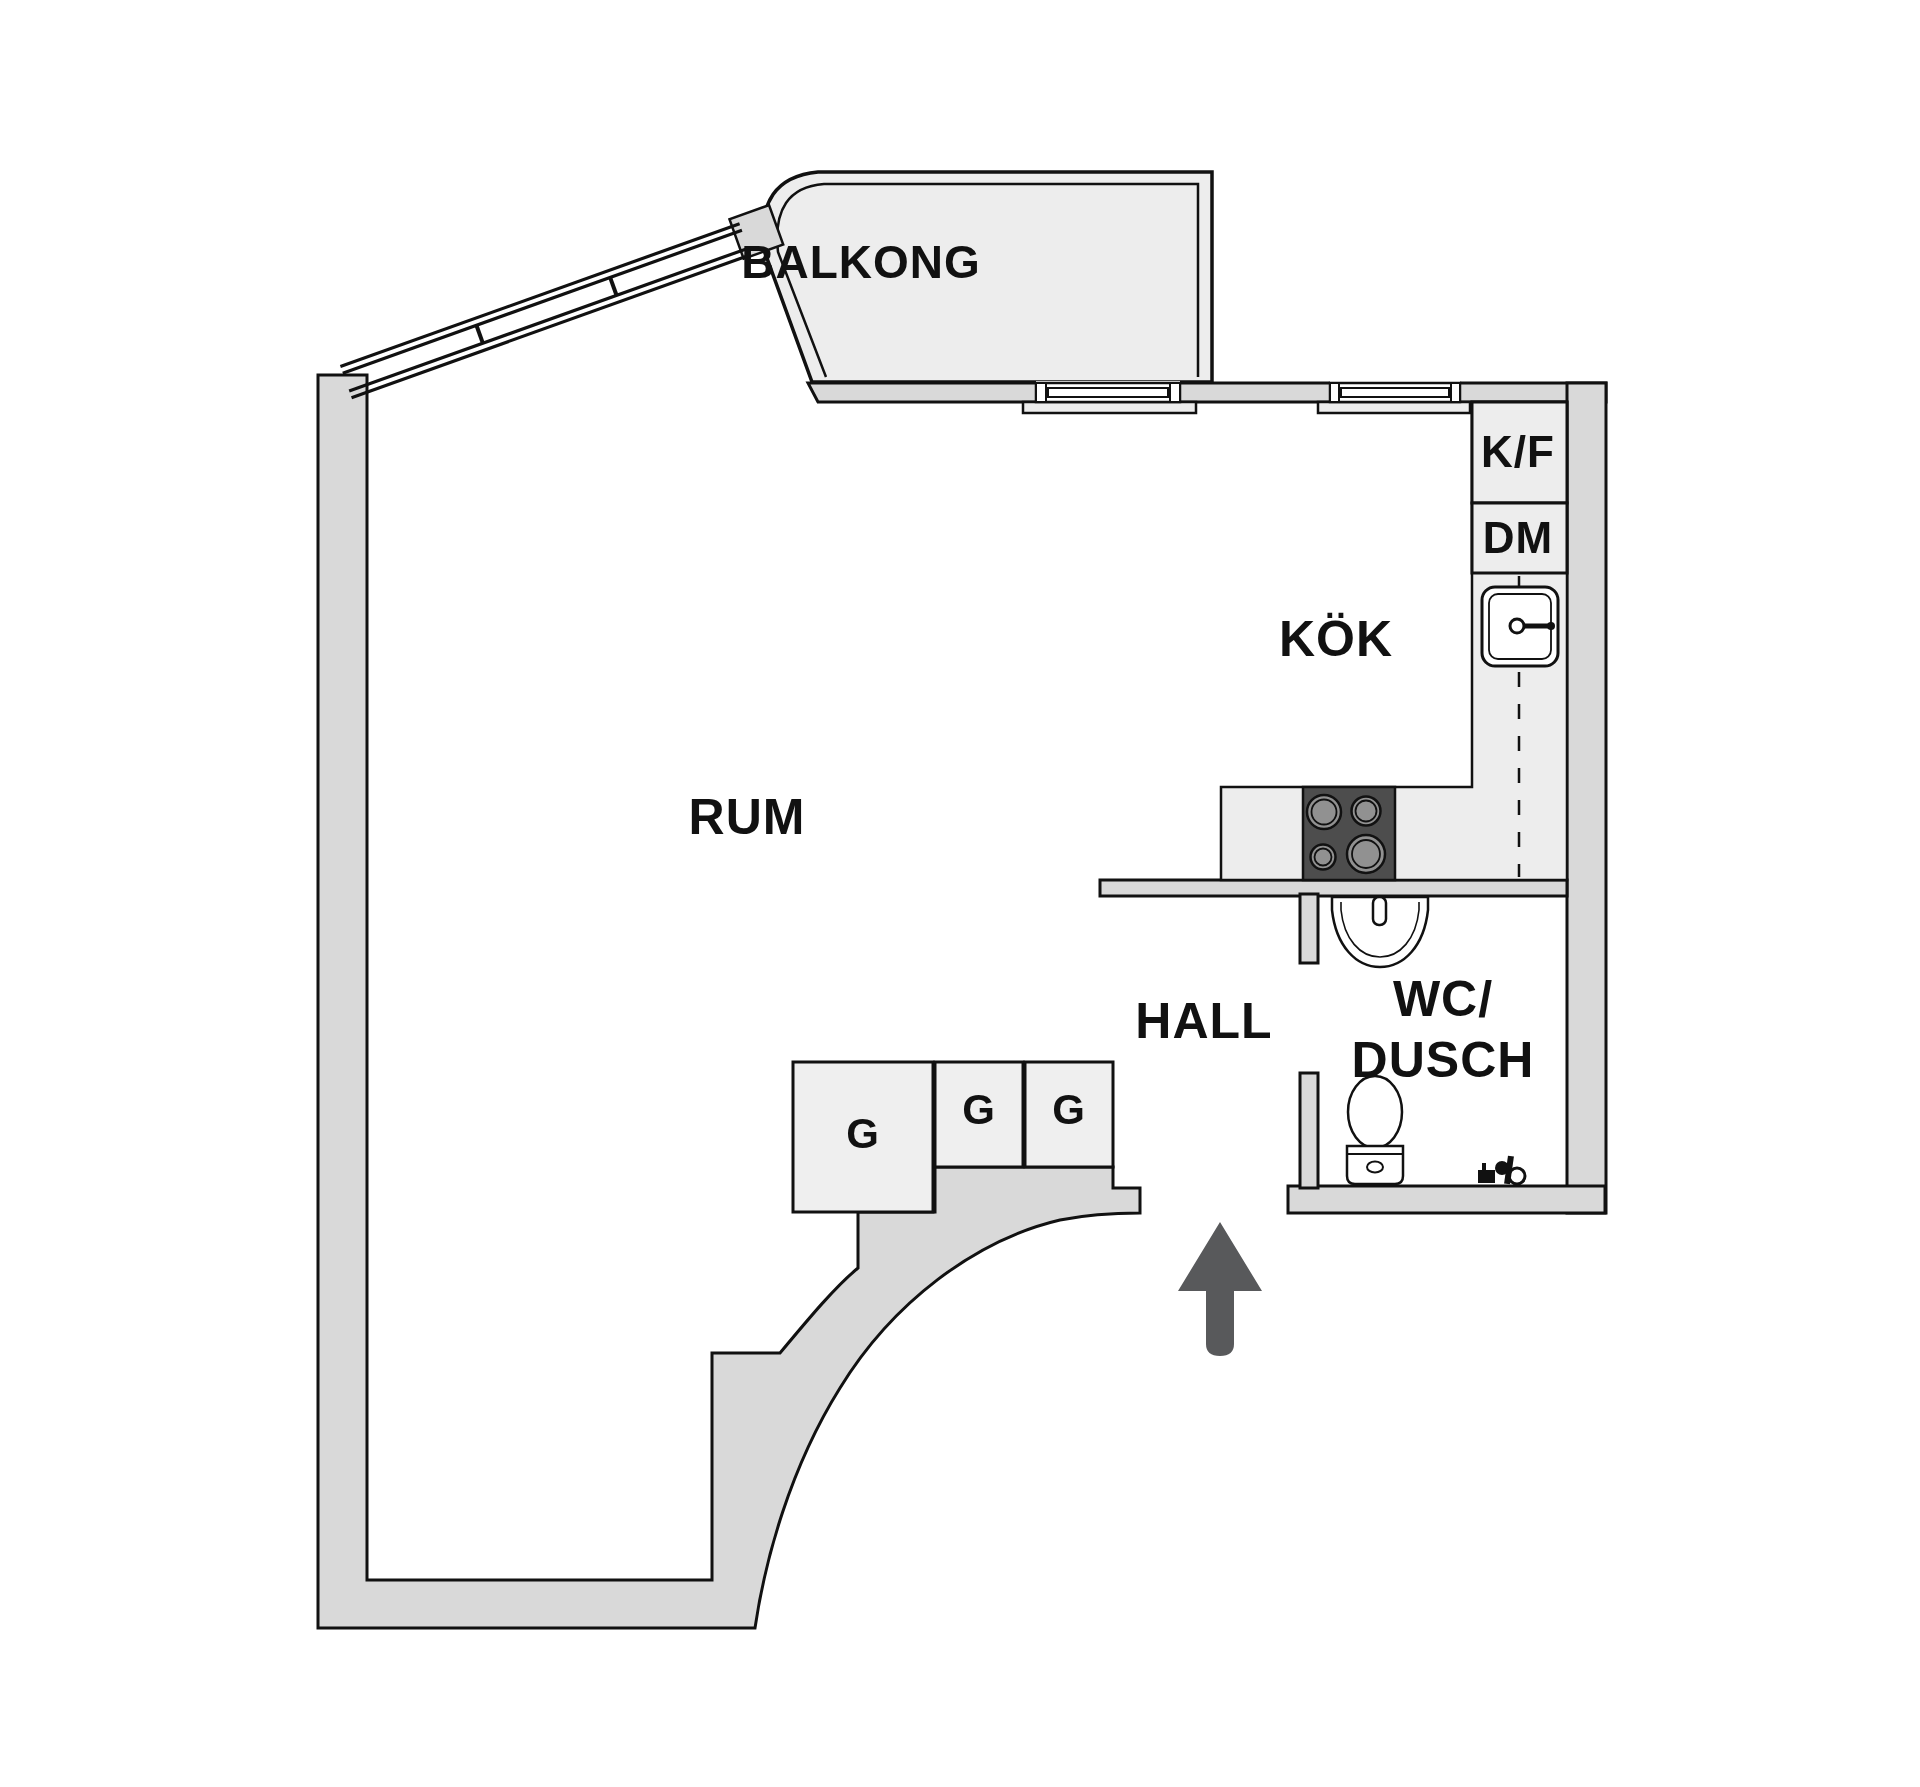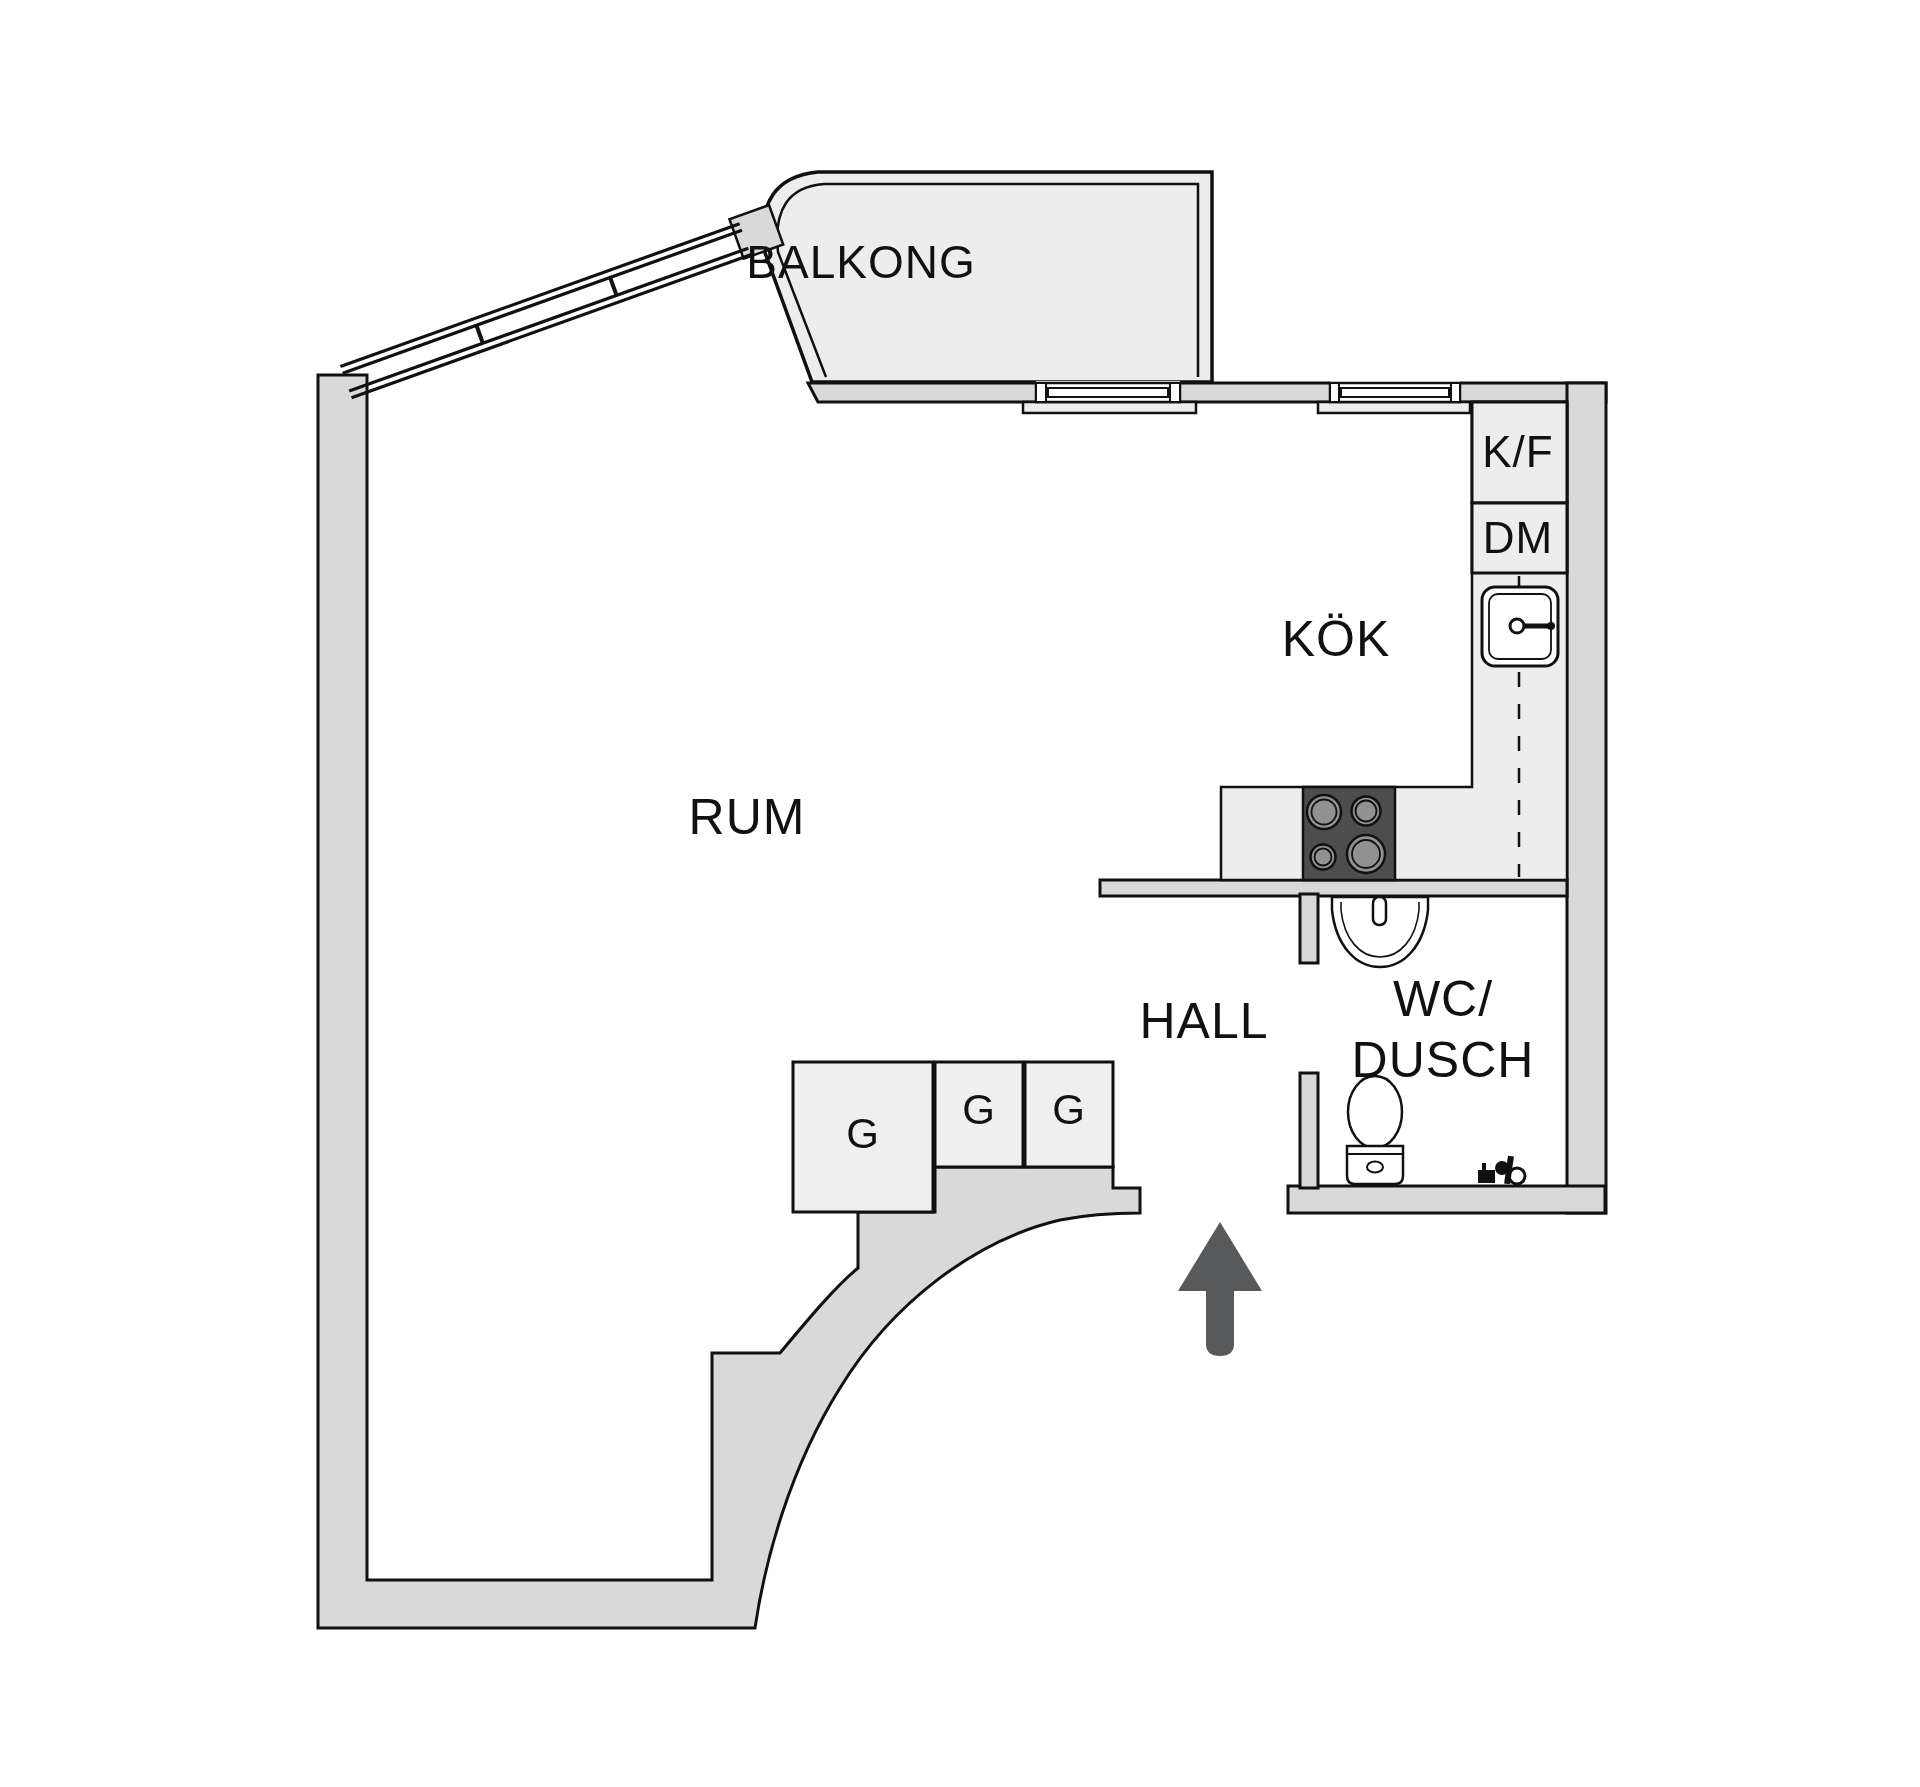--- a/index.html
+++ b/index.html
@@ -1,17 +1,17 @@
 <!DOCTYPE html>
 <html><head>
 <meta charset="utf-8">
 <style>
   html,body{margin:0;padding:0;background:#ffffff;}
   .stage{position:relative;width:1920px;height:1787px;background:#ffffff;overflow:hidden;
-         font-family:"Liberation Sans", sans-serif;}
+         font-family:"Liberation Sans", sans-serif;font-weight:bold;}
   svg{position:absolute;left:0;top:0;}
   text{fill:#111111;letter-spacing:1px;}
   .room-label{font-size:50px;}
   .balcony-label{font-size:46px;}
   .closet-label{font-size:42px;}
   .appliance-label{font-size:44px;}
 </style>
 </head>
 <body>
 

